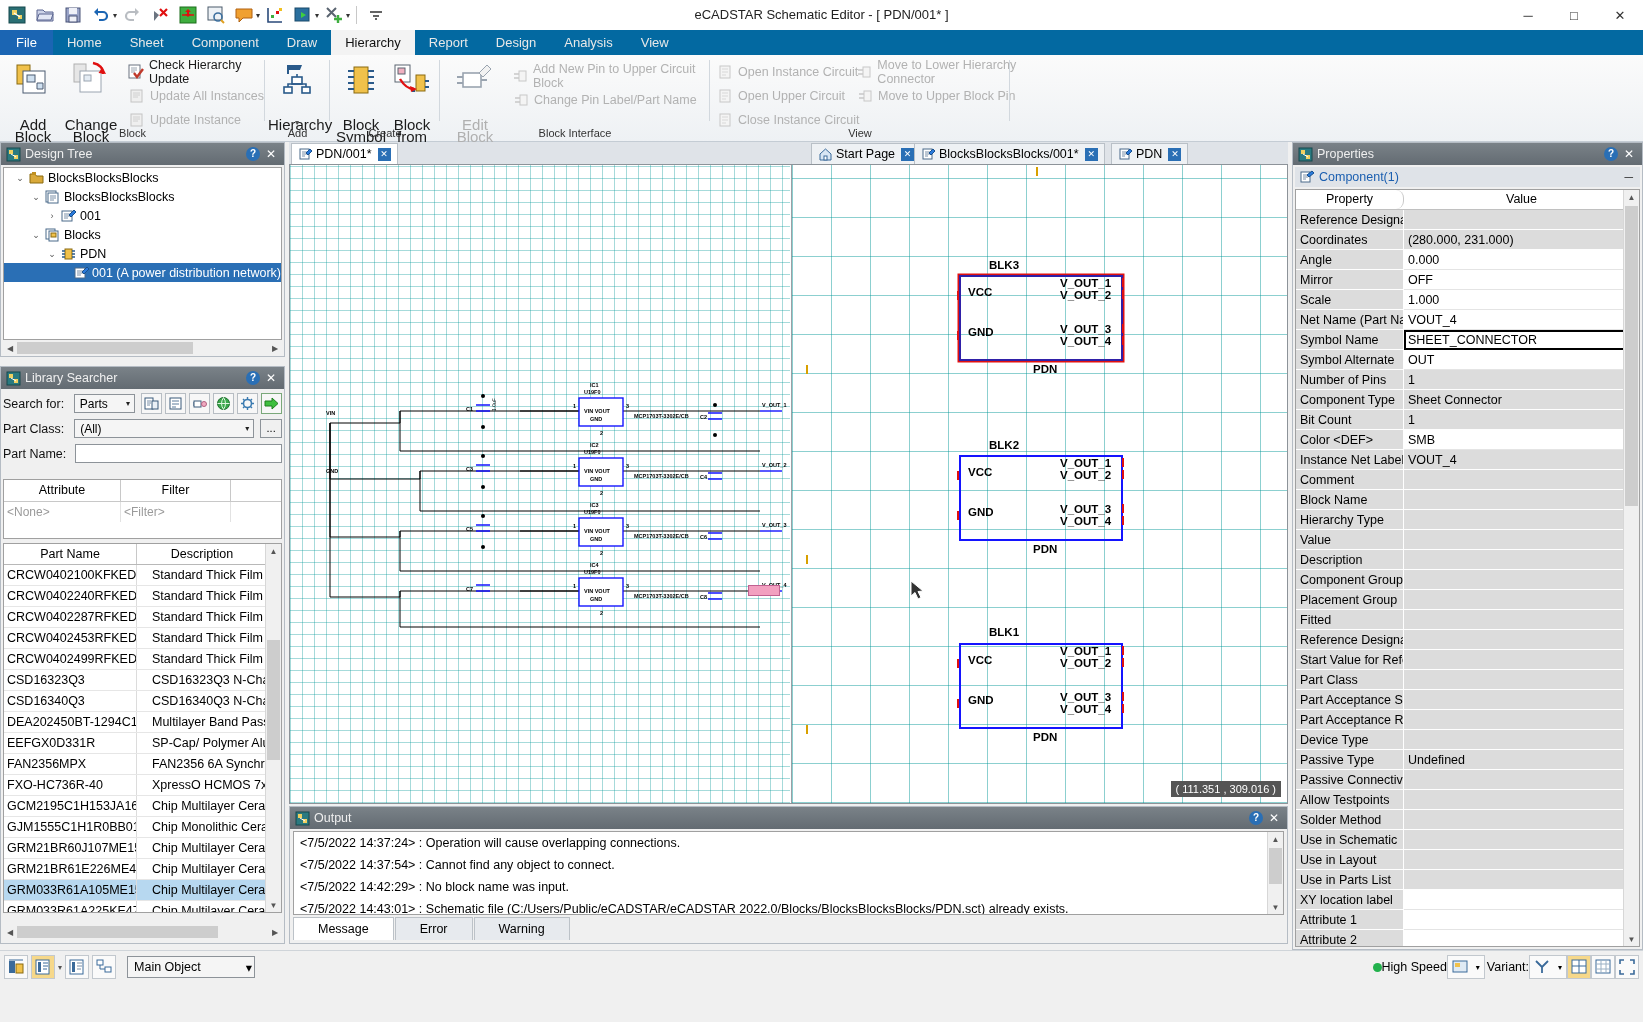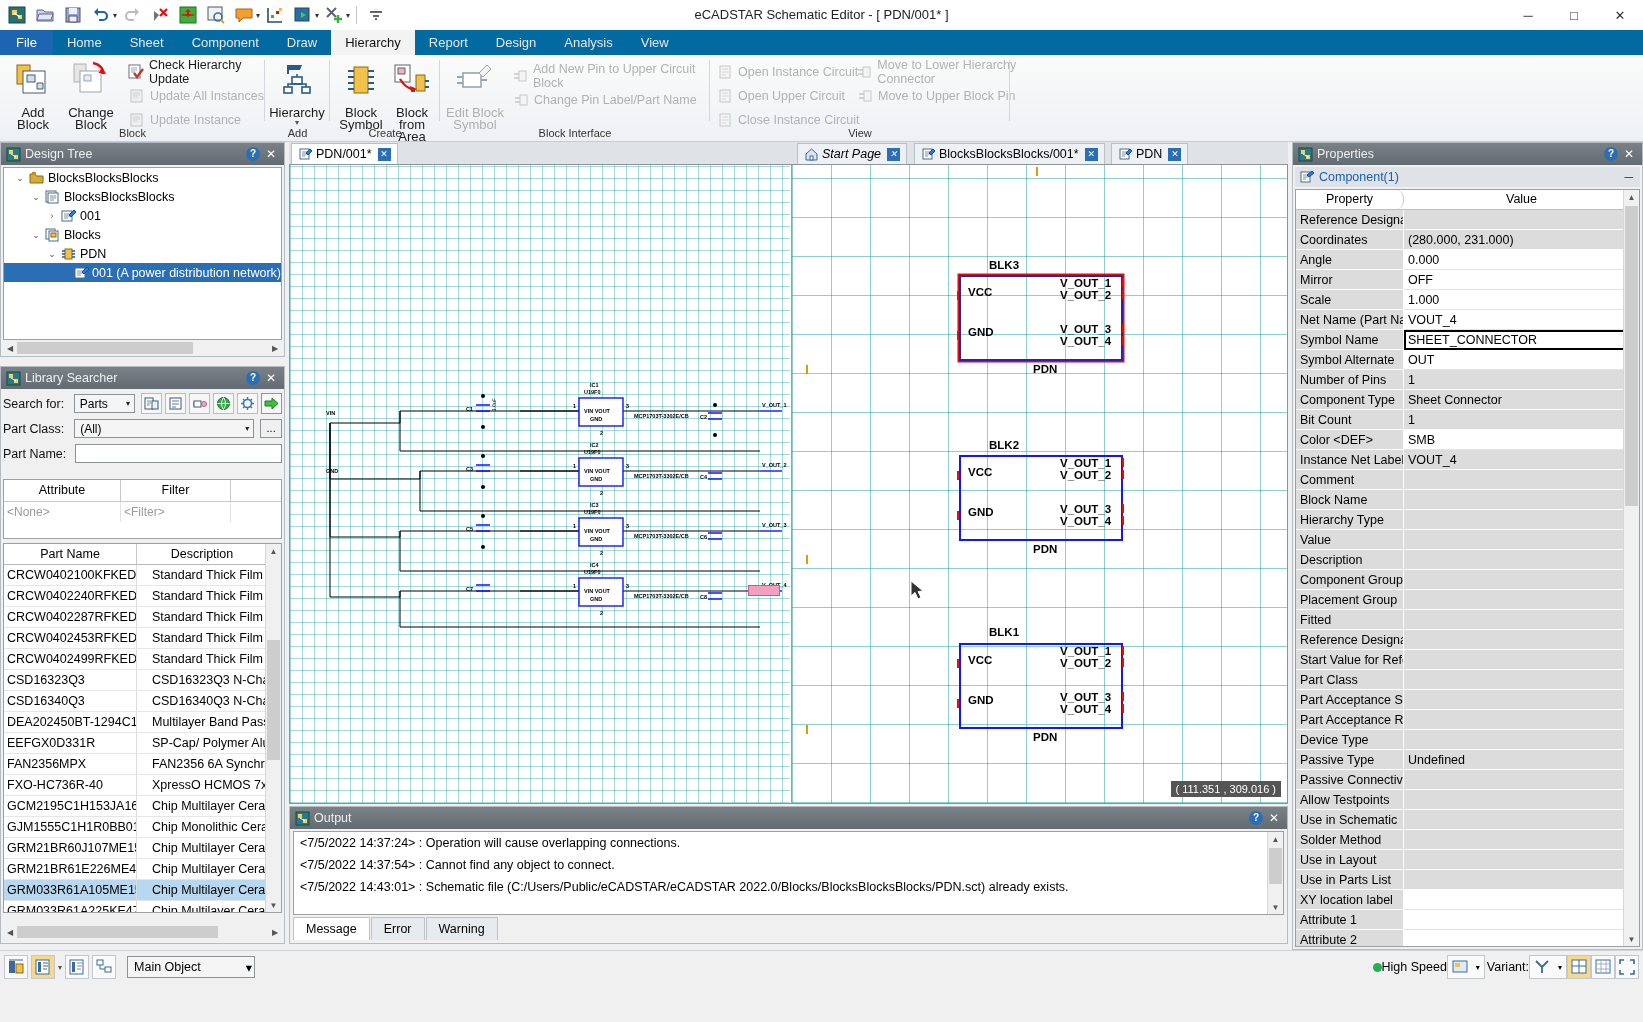--- a/index.html
+++ b/index.html
@@ -33,21 +33,21 @@
   .ribbon-right .rr{color:#d8d8d8;font-size:11px;}
   .helpcirc{width:15px;height:15px;border-radius:50%;background:#2a6fb5;color:#fff;font-size:10px;line-height:15px;text-align:center;font-weight:bold;}
 
   
   .ribbon{position:absolute;left:0;top:55px;width:1643px;height:86px;background:linear-gradient(#fbfbfb,#eef1f4);border-bottom:1px solid #c4ccd4;}
   .rgroup{position:absolute;top:0;height:86px;}
   .rgroup .glabel{position:absolute;bottom:2px;width:100%;text-align:center;font-size:11px;color:#333;}
   .rgroup .gsep{position:absolute;right:0;top:5px;bottom:20px;width:1px;background:#d2d8de;}
   .bigbtn{position:absolute;top:4px;width:58px;text-align:center;cursor:default;}
   .bigbtn .bi{height:40px;display:flex;align-items:flex-end;justify-content:center;}
-  .bigbtn .bl{font-size:13px;line-height:12px;color:#1b1b1b;margin-top:8px;}
+  .bigbtn .bl{font-size:15px;line-height:12px;color:#1b1b1b;margin-top:20px;}
   .bigbtn.dis .bl{color:#b0b0b0;}
   .smallbtn{position:absolute;height:22px;display:flex;align-items:center;gap:5px;cursor:default;font-size:12.5px;color:#1b1b1b;}
   .smallbtn.dis{color:#b2b2b2;}
   .smallbtn .si{width:17px;height:17px;display:flex;align-items:center;justify-content:center;}
   .dropcaret{font-size:8px;color:#555;}
 
   
   .panel{position:absolute;background:#f0f0f0;border:1px solid #b5bcc4;box-sizing:border-box;}
   .panelhdr{height:22px;background:linear-gradient(#7a8288,#636b72);display:flex;align-items:center;padding:0 4px;}
   .panelhdr .ph-icon{width:16px;height:16px;margin-right:4px;display:flex;align-items:center;justify-content:center;}
@@ -119,21 +119,21 @@
   .pinlbl{position:absolute;font-size:11.5px;font-weight:bold;color:#000;white-space:nowrap;}
   .pinmarkv{position:absolute;width:2px;height:9px;background:#e01010;}
   .coordbadge{position:absolute;right:6px;bottom:6px;background:#555;color:#fff;font-size:11px;padding:2px 5px;}
   .cursor-arrow{position:absolute;}
 
   
   #output{left:289px;top:806px;width:999px;height:138px;}
   .outbody{position:absolute;left:3px;top:24px;right:3px;height:84px;background:#fff;border:1px solid #a0a0a0;box-sizing:border-box;overflow:hidden;}
   .outline{height:22px;line-height:22px;padding-left:6px;font-size:12.5px;white-space:nowrap;}
   .outtabs{position:absolute;left:3px;bottom:3px;height:24px;display:flex;align-items:flex-end;}
-  .otab{height:22px;line-height:22px;padding:0 12px;font-size:12.5px;background:#e7eaee;border:1px solid #bcc2c8;border-bottom:none;margin-right:1px;}
+  .otab{height:22px;line-height:22px;padding:0 24px;font-size:12.5px;background:#e7eaee;border:1px solid #bcc2c8;border-bottom:none;margin-right:1px;}
   .otab.active{background:#fff;}
 
   
   #props{left:1292px;top:142px;width:351px;height:808px;}
   .propsub{position:absolute;left:2px;top:24px;right:2px;height:20px;background:#dfe3e8;display:flex;align-items:center;padding:0 4px;}
   .propsub .psi{width:15px;height:15px;margin-right:5px;display:flex;align-items:center;justify-content:center;}
   .propsub .pst{flex:1;color:#1b5fb0;font-size:12.5px;}
   .propsub .psm{color:#333;font-size:12px;padding-right:3px;}
   .proptbl{position:absolute;left:2px;top:46px;right:2px;bottom:2px;background:#fff;border:1px solid #a0a0a0;box-sizing:border-box;overflow:hidden;}
   .prhdr{display:flex;height:19px;background:#fff;border-bottom:1px solid #c0c0c0;}
@@ -743,21 +743,21 @@
       <div class="dti">
           <svg width="13" height="13" viewBox="0 0 13 13">
             <rect x="1" y="1" width="9" height="10" fill="#fff" stroke="#4a6a8a"></rect>
             <path d="M3 4h5M3 6h5M3 8h3" stroke="#7a90a8"></path>
             <path d="M7 5 l4 -4 l2 2 l-4 4z" fill="#2a7adb" stroke="#17508f"></path>
           </svg>
         </div>
       <span class="dtx">PDN/001*</span>
       <span class="dtclose">✕</span>
     </div>
-    <div class="dtab" style="left:508px;font-style:italic;">
+    <div class="dtab" style="left:522px;">
       <div class="dti">
           <svg width="13" height="13" viewBox="0 0 13 13">
             <path d="M1 6 L6.5 1 L12 6 v6 H1z" fill="#d8e6f4" stroke="#3a6a9a"></path>
             <rect x="5" y="8" width="3" height="4" fill="#fff" stroke="#3a6a9a"></rect>
           </svg>
         </div>
       <span class="dtx">Start Page</span>
       <span class="dtclose">✕</span>
     </div>
     <div class="dtab" style="left:625px;">
@@ -972,20 +972,21 @@
       </div>
       <div class="ph-title">Output</div>
       <div class="ph-btn">
           <span class="ph-help">?</span>
         </div>
       <div class="ph-btn">✕</div>
     </div>
     <div class="outbody">
       <div class="outline">&lt;7/5/2022 14:37:24&gt; : Operation will cause overlapping connections.</div>
       <div class="outline">&lt;7/5/2022 14:37:54&gt; : Cannot find any object to connect.</div>
+      <div class="outline">&lt;7/5/2022 14:42:29&gt; : No block name was input.</div>
       <div class="outline">&lt;7/5/2022 14:43:01&gt; : Schematic file (C:/Users/Public/eCADSTAR/eCADSTAR 2022.0/Blocks/BlocksBlocksBlocks/PDN.sct) already exists.</div>
       <div class="vscroll">
         <div class="arr">▲</div>
         <div class="vthumb" style="top:16px;height:36px;"></div>
         <div class="arr" style="position:absolute;bottom:0;left:0;right:0;">▼</div>
       </div>
     </div>
     <div class="outtabs">
       <div class="otab active">Message</div>
       <div class="otab">Error</div>
@@ -1140,25 +1141,25 @@
           </div>
           <div class="prrow">
             <div class="pk">Passive Connectivity</div>
             <div class="pv grey"></div>
           </div>
           <div class="prrow">
             <div class="pk">Allow Testpoints</div>
             <div class="pv grey"></div>
           </div>
           <div class="prrow">
+            <div class="pk">Solder Method</div>
+            <div class="pv grey"></div>
+          </div>
+          <div class="prrow">
             <div class="pk">Use in Schematic</div>
-            <div class="pv grey"></div>
-          </div>
-          <div class="prrow">
-            <div class="pk">Solder Method</div>
             <div class="pv grey"></div>
           </div>
           <div class="prrow">
             <div class="pk">Use in Layout</div>
             <div class="pv grey"></div>
           </div>
           <div class="prrow">
             <div class="pk">Use in Parts List</div>
             <div class="pv grey"></div>
           </div>

